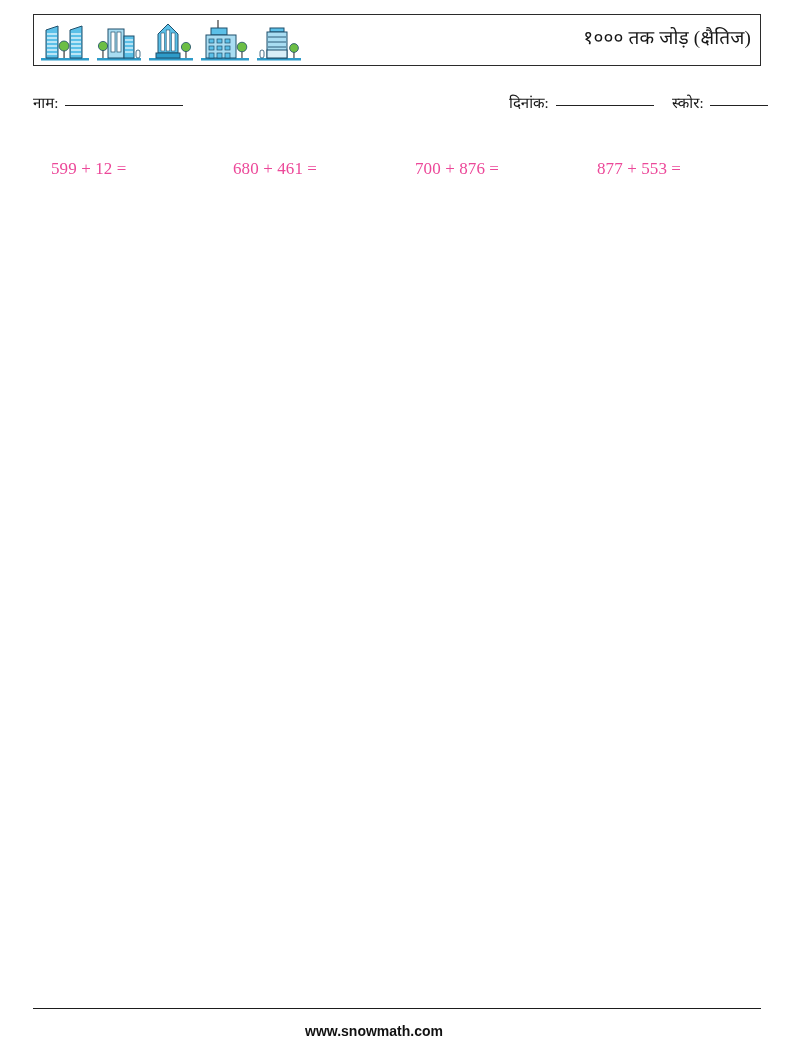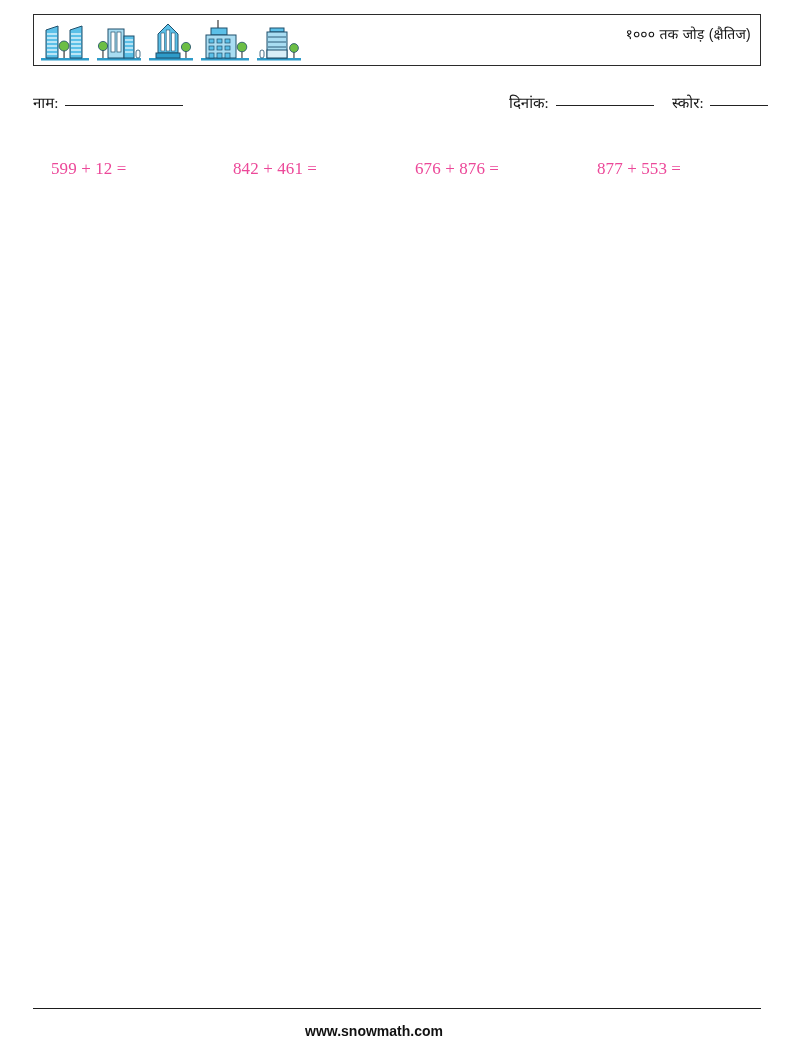--- a/index.html
+++ b/index.html
@@ -34,22 +34,22 @@
     display: flex;
     align-items: flex-end;
     gap: 6px;
   }
   .logo-strip svg { display: block; }
 
   .worksheet-title {
     position: absolute;
     right: 9px;
     top: 9px;
-    font-size: 14px;
-    font-family: Liberation Sans, sans-serif;
+    font-size: 19px;
+    font-family: Liberation Serif, serif;
     color: #161616;
     white-space: nowrap;
     letter-spacing: .2px;
   }
 
   
   .meta-row {
     position: absolute;
     left: 0;
     top: 92px;
@@ -226,19 +226,19 @@
     <span class="meta-rule"></span>
   </div>
   <div class="meta-item" id="meta-score">
     <span class="meta-label">स्कोर:</span>
     <span class="meta-rule"></span>
   </div>
 </div>
 
 <div class="problem-grid" id="problem-grid">
     <div class="problem-cell">599 + 12 =</div>
-    <div class="problem-cell">842 + 461 =</div>
-    <div class="problem-cell">676 + 876 =</div>
+    <div class="problem-cell">680 + 461 =</div>
+    <div class="problem-cell">700 + 876 =</div>
     <div class="problem-cell">877 + 553 =</div>
   </div>
 
 <div class="footer-rule"></div>
 <div class="footer-url">www.snowmath.com</div>
 
 </body></html>

